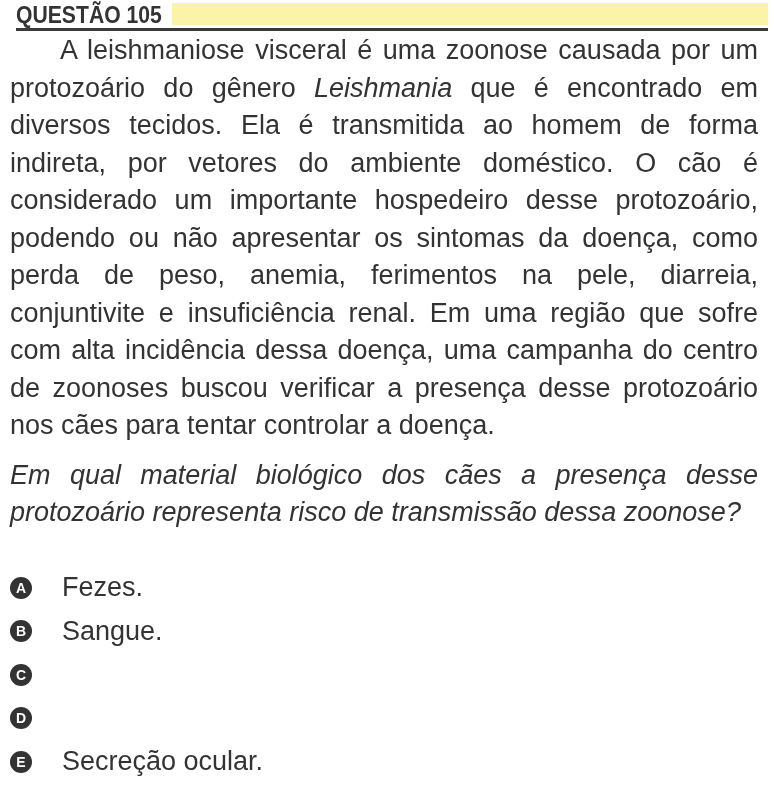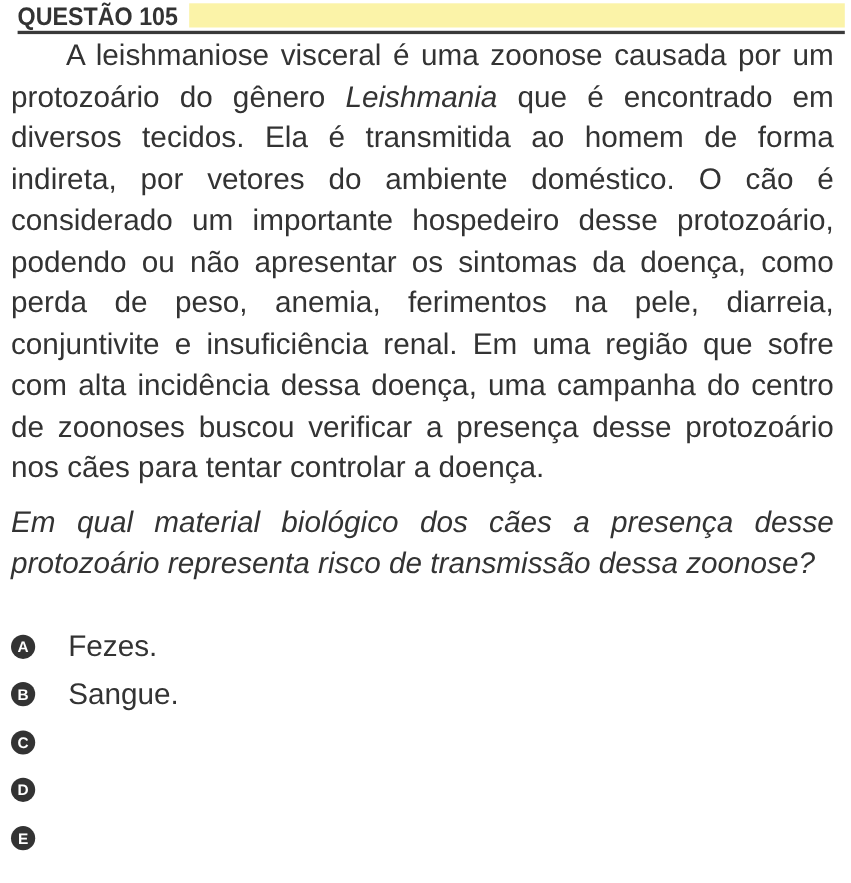--- a/index.html
+++ b/index.html
@@ -71,14 +71,15 @@
     <span>Sangue.</span>
   </li>
   <li class="option">
     <span class="badge">C</span>
   </li>
   <li class="option">
     <span class="badge">D</span>
   </li>
   <li class="option">
     <span class="badge">E</span>
+    <span>Secreção ocular.</span>
   </li>
 </ul>
 
 </body></html>

